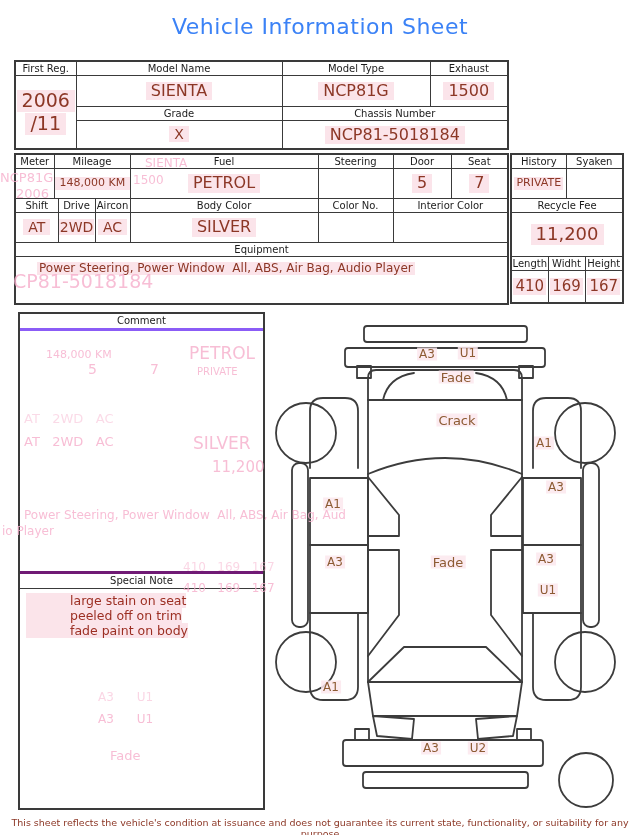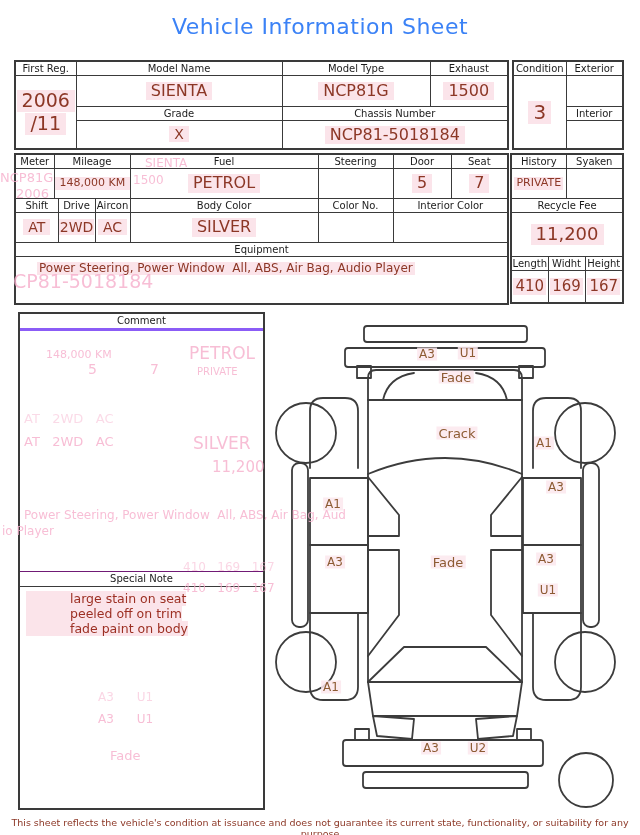--- a/index.html
+++ b/index.html
@@ -14,21 +14,21 @@
   .hdr{font-size:10px;color:#1b1b1b;}
   .val{color:#8c3726;}
   .pill{background:#fbe4ea;padding:0 5px;display:inline-block;line-height:1.15;}.f11{font-size:11px}.f12{font-size:12px}.f14{font-size:14px}
   .f15{font-size:15px}.f16{font-size:16px}.f18{font-size:18px}.f19{font-size:19px}.f20{font-size:20px}
   .eqcell{text-align:left;vertical-align:top;padding:4px 21px;white-space:pre-wrap;}
   .cbox{left:18px;top:312px;width:243px;height:494px;border:2px solid #3a3a3a;background:#fff;}
   .cbox-h{height:14px;line-height:14px;text-align:center;font-size:10px;color:#1b1b1b;
           border-bottom:3px solid #8b5cf6;}
   .ccontent{height:240px;}
   .cbox-h2{height:14px;line-height:14px;text-align:center;font-size:10px;color:#1b1b1b;
-           border-top:1px solid #701a75;border-bottom:1px solid #3a3a3a;}
+           border-top:3px solid #701a75;border-bottom:1px solid #3a3a3a;}
   .notes{padding:4px 6px;}
   .note-line{margin:0 0 1px 0;line-height:13px;}
   .note-line span{background:#fbe4ea;color:#9c2f23;font-size:12.5px;padding-left:44px;}
   .footer{left:0;top:817px;width:640px;text-align:center;font-size:9.5px;color:#8c3726;}
   .diagram{left:265px;top:312px;width:375px;height:500px;}
   .diagram svg{position:absolute;left:0;top:0;}
   .dlabel{position:absolute;transform:translate(-50%,-50%);font-size:12px;color:#8d5b33;
           background:rgba(252,231,237,.85);padding:0 2px;line-height:13px;white-space:nowrap;z-index:2;}
   .dlabel.big{font-size:13px;}
   .ghost{position:absolute;color:#f6aecb;opacity:.8;white-space:pre;pointer-events:none;z-index:3;line-height:1.1;}
@@ -67,42 +67,20 @@
       <td class="hdr">Grade</td>
       <td colspan="2" class="hdr">Chassis Number</td>
     </tr>
     <tr style="height:29px">
       <td class="val f14"><span class="pill">X</span></td>
       <td colspan="2" class="val f16"><span class="pill">NCP81-5018184</span></td>
     </tr>
   </tbody>
     </table>
 
-  <table class="abs" style="left:512px;top:60px;width:110px;">
-    <colgroup>
-        <col style="width:53px">
-        <col style="width:57px">
-      </colgroup>
-    <tbody>
-        <tr style="height:14px">
-      <td class="hdr">Condition</td>
-      <td class="hdr">Exterior</td>
-    </tr>
-    <tr style="height:31px">
-      <td rowspan="3" class="val f20"><span class="pill">3</span></td>
-      <td></td>
-    </tr>
-    <tr style="height:14px">
-      <td class="hdr">Interior</td>
-    </tr>
-    <tr style="height:29px">
-      <td></td>
-    </tr>
-  </tbody>
-    </table>
 
   <table class="abs" style="left:14px;top:153px;width:493px;">
     <colgroup>
       <col style="width:39px">
         <col style="width:4px">
         <col style="width:37px">
         <col style="width:35px">
       <col style="width:188px">
         <col style="width:75px">
         <col style="width:58px">
@@ -242,21 +220,21 @@
         <rect x="258" y="233" width="58" height="68"></rect>
         <path d="M316,301 V375 Q316,388 303,388 H281 Q268,388 268,375 V301"></path>
         <rect x="318" y="151" width="16" height="164" rx="7"></rect>
         <circle cx="320" cy="121" r="30"></circle>
         <circle cx="320" cy="350" r="30"></circle>
       </g>
     </svg>
     <span class="dlabel" style="left:162px;top:42px">A3</span>
     <span class="dlabel" style="left:203px;top:41px">U1</span>
     <span class="dlabel big" style="left:191px;top:65px">Fade</span>
-    <span class="dlabel big" style="left:192px;top:121px">Crack</span>
+    <span class="dlabel big" style="left:192px;top:108px">Crack</span>
     <span class="dlabel" style="left:279px;top:131px">A1</span>
     <span class="dlabel" style="left:291px;top:175px">A3</span>
     <span class="dlabel" style="left:68px;top:192px">A1</span>
     <span class="dlabel" style="left:70px;top:250px">A3</span>
     <span class="dlabel big" style="left:183px;top:250px">Fade</span>
     <span class="dlabel" style="left:281px;top:247px">A3</span>
     <span class="dlabel" style="left:283px;top:278px">U1</span>
     <span class="dlabel" style="left:66px;top:375px">A1</span>
     <span class="dlabel" style="left:166px;top:436px">A3</span>
     <span class="dlabel" style="left:213px;top:436px">U2</span>

